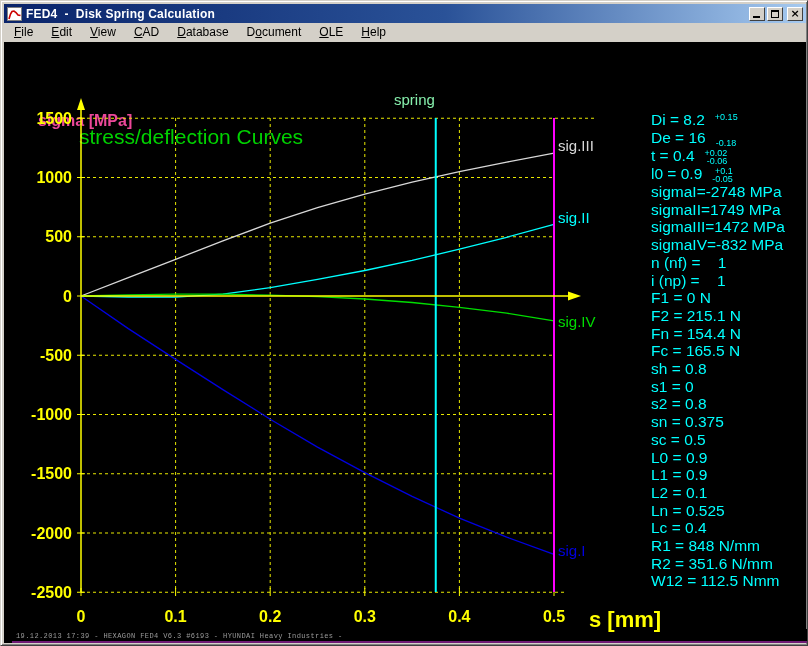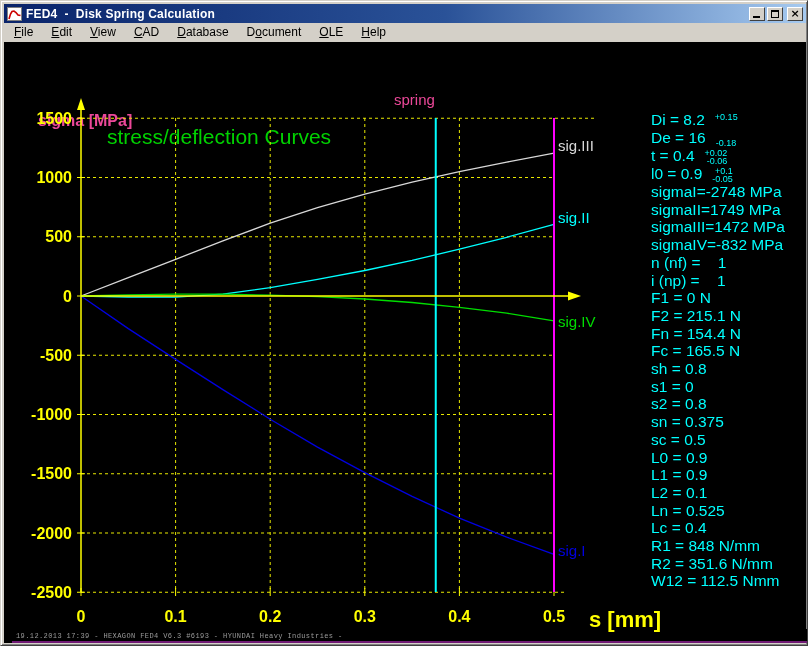--- a/index.html
+++ b/index.html
@@ -36,22 +36,22 @@
     display:flex;align-items:flex-start;padding-left:1px;
   }
   .menu-item{font-size:12px;color:#000;padding:2px 9px 3px 9px;cursor:default;}
   .menu-item u{text-decoration:underline;}
   .client{
     position:absolute;left:3px;top:41px;width:802px;height:601px;background:#000;
   }
   .chart-svg{position:absolute;left:0;top:1px;z-index:2;}
   .lbl{position:absolute;z-index:1;white-space:pre;}
   .lbl-ylabel{left:34px;top:70px;color:#ec4899;font-size:16px;font-weight:bold;}
-  .lbl-title{left:75px;top:83px;color:#00d200;font-size:21px;z-index:1;margin-left:28px;}
-  .lbl-spring{left:390px;top:49px;color:#ec4899;font-size:15px;}
+  .lbl-title{left:75px;top:83px;color:#00d200;font-size:21px;z-index:1;}
+  .lbl-spring{left:390px;top:49px;color:#86efac;font-size:15px;}
   .lbl-xlabel{left:585px;top:565px;color:#ffff00;font-size:22px;font-weight:bold;z-index:3;}
   .param-panel{
     position:absolute;left:627px;top:69px;z-index:3;color:#00ffff;
     font-size:15.5px;line-height:17.7px;white-space:pre;margin-left:20px;
   }
   .tol{display:inline-block;font-size:9px;line-height:8px;margin-left:10px;
     vertical-align:-3px;text-align:right;}
   .tol div{height:8px;}
   .statusline{
     position:absolute;left:8px;bottom:0;width:100%;height:14px;background:#000;

